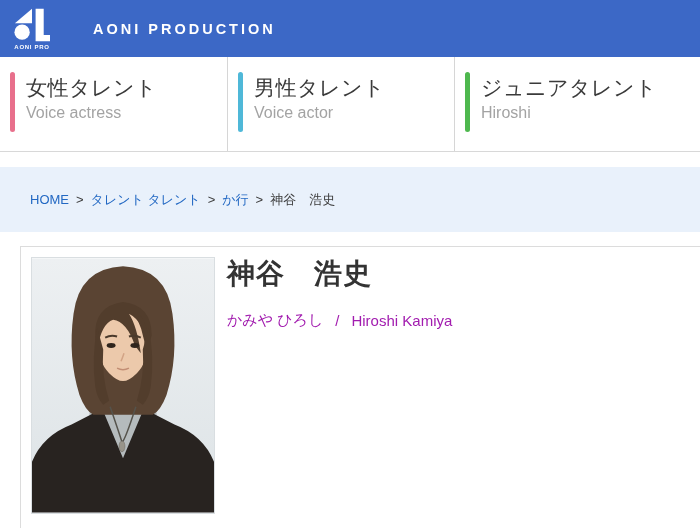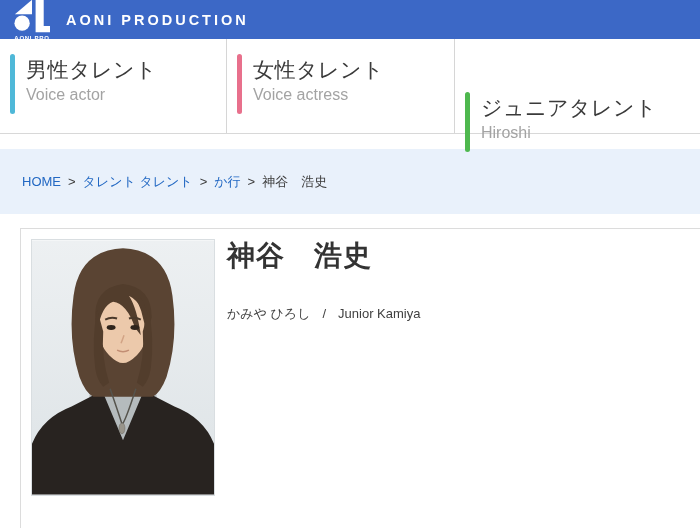--- a/index.html
+++ b/index.html
@@ -1,82 +1,82 @@
 <!DOCTYPE html>
 <html><head>
 <meta charset="utf-8">
 <style>
   * { margin:0; padding:0; box-sizing:border-box; }
   html,body { width:700px; height:528px; overflow:hidden; background:#fff;
               font-family:"Liberation Sans","DejaVu Sans",sans-serif; }
 
   
-  .header { height:39px; background:#3c68c6; display:flex; align-items:center; padding-left:8px; }
+  .header { height:57px; background:#3c68c6; display:flex; align-items:center; padding-left:8px;gap:27px; }
   .logo-block { display:flex; flex-direction:column; align-items:center; width:48px; }
   .logo-block svg { display:block; width:40px; height:36px; }
   .logo-sub { color:#fff; font-size:6px; font-weight:bold; letter-spacing:0.7px;
               margin-top:1px; white-space:nowrap; }
   .brand { color:#fff; font-size:14.5px; font-weight:600; letter-spacing:3px; margin-left:10px; }
 
   
   .tabs { display:flex; height:95px; border-bottom:1px solid #d8d8d8; background:#fff; }
   .tab { display:flex; padding:15px 0 0 10px; cursor:pointer; }
   .tab-1 { width:227px; border-right:1px solid #d6d6d6; }
   .tab-2 { width:228px; border-right:1px solid #d6d6d6; }
-  .tab-3 { flex:1;margin-top:38px; }
+  .tab-3 { flex:1; }
   .tab-bar { width:5px; height:60px; border-radius:3px; flex:0 0 5px; }
   .tab-texts { margin-left:11px; padding-top:2px; }
   .tab-jp { font-size:21px; color:#3a3a3a; line-height:1.35; letter-spacing:0.5px; }
   .tab-en { font-size:16px; color:#a3a3a3; line-height:1.35; }
 
   
   .breadcrumb { margin-top:15px; height:65px; background:#e9f1fb; display:flex;
-                align-items:center; padding-left:22px; font-size:13px; color:#3c3c3c; }
+                align-items:center; padding-left:30px; font-size:13px; color:#3c3c3c; }
   .crumb-link { color:#2268c3; text-decoration:none; cursor:pointer; }
   .crumb-sep { margin:0 7px; color:#3c3c3c; }
   .crumb-current { color:#3c3c3c; }
 
   
   .card { margin:14px 0 0 20px; width:700px; height:400px; border:1px solid #dcdcdc;
           background:#fff; padding:10px; display:flex; align-items:flex-start; }
   .photo { width:184px; height:257px; flex:0 0 184px; border:1px solid #d9dee1; }
   .photo svg { display:block; width:100%; height:100%; }
   .profile-info { margin-left:12px; padding-top:2px; }
   .profile-name { font-size:28px; font-weight:bold; color:#333; letter-spacing:1px; line-height:1.1; }
-  .profile-sub { margin-top:33px; font-size:13px; color:#404040; display:flex; align-items:center; }
+  .profile-sub { margin-top:21px; font-size:15px; color:#a21caf; display:flex; align-items:center; }
   .profile-sub .sub-sep { margin:0 12px; }
 </style>
 </head>
 <body>
 
 <div class="header" style="background: rgb(60, 104, 198);">
   <div class="logo-block">
     <svg viewBox="0 0 44 40" aria-hidden="true">
       <polygon points="3,18 22,2 22,18" fill="#ffffff"></polygon>
       <circle cx="11" cy="28" r="8.5" fill="#ffffff"></circle>
       <path d="M26 2 h9 v29 h7 v7 h-16 z" fill="#ffffff"></path>
     </svg>
     <div class="logo-sub">AONI PRO</div>
   </div>
   <div class="brand">AONI PRODUCTION</div>
 </div>
 
 <div class="tabs">
+  <div class="tab tab-2">
+    <div class="tab-bar" style="background: rgb(232, 112, 140);"></div>
+    <div class="tab-texts">
+      <div class="tab-jp">女性タレント</div>
+      <div class="tab-en">Voice actress</div>
+    </div>
+  </div>
   <div class="tab tab-1">
     <div class="tab-bar" style="background: rgb(79, 184, 216);"></div>
     <div class="tab-texts">
       <div class="tab-jp">男性タレント</div>
       <div class="tab-en">Voice actor</div>
-    </div>
-  </div>
-  <div class="tab tab-2">
-    <div class="tab-bar" style="background: rgb(232, 112, 140);"></div>
-    <div class="tab-texts">
-      <div class="tab-jp">女性タレント</div>
-      <div class="tab-en">Voice actress</div>
     </div>
   </div>
   <div class="tab tab-3">
     <div class="tab-bar" style="background: rgb(78, 184, 78);"></div>
     <div class="tab-texts">
       <div class="tab-jp">ジュニアタレント</div>
       <div class="tab-en">Hiroshi</div>
     </div>
   </div>
 </div>
@@ -128,16 +128,16 @@
 
       <path d="M79 150 Q90 182 91 186 Q94 184 105 150" stroke="#55534c" stroke-width="1.5" fill="none"></path>
       <ellipse cx="91" cy="190" rx="3" ry="5.5" fill="#98948a" stroke="#6a675f" stroke-width="0.5"></ellipse>
     </svg>
   </div>
   <div class="profile-info">
     <div class="profile-name">神谷　浩史</div>
     <div class="profile-sub">
       <span>かみや ひろし</span>
       <span class="sub-sep">/</span>
-      <span>Junior Kamiya</span>
+      <span>Hiroshi Kamiya</span>
     </div>
   </div>
 </div>
 
 </body></html>

